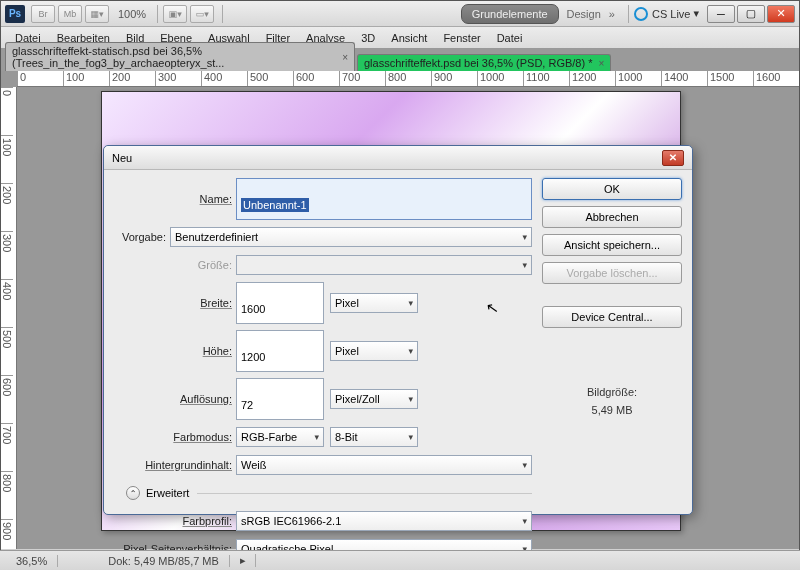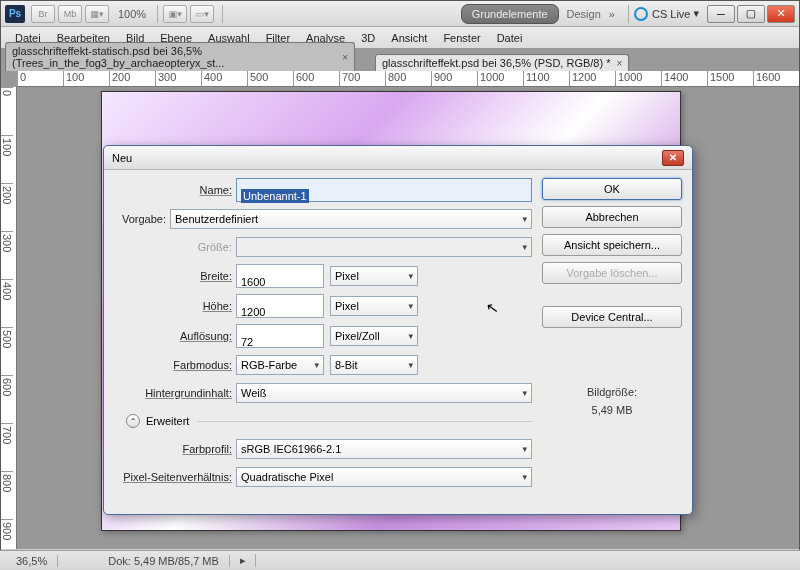--- a/index.html
+++ b/index.html
@@ -18,22 +18,22 @@
 .cslive-icon { width: 14px; height: 14px; border: 2px solid #1a8fd4; border-radius: 50%; margin-right: 4px; position: relative; }
 .wbtn { width: 28px; height: 18px; background: linear-gradient(#f4f4f4,#d4d4d4); border: 1px solid #888; border-radius: 2px; margin-left: 2px; display: flex; align-items: center; justify-content: center; }
 .wbtn.close { background: linear-gradient(#f07860,#d03a20); color: #fff; }
 
 
 .menubar { height: 22px; background: linear-gradient(#ececec,#dcdcdc); display: flex; align-items: center; padding: 0 6px; border-bottom: 1px solid #999; }
 .menubar span { padding: 12px 8px; color: #222; cursor: default; }
 
 
 .doctabs { height: 22px; background: #9a9a9a; display: flex; align-items: flex-end; padding: 0 4px; }
-.doctab { background: #bfbfbf; border: 1px solid #777; border-bottom: none; padding: 2px 6px; margin-right: 20px; display: flex; align-items: center; max-width: 350px; border-radius: 3px 3px 0 0; font-size: 10px; color: #222; }
-.doctab.active { background: #e5e5e5; }
+.doctab { background: #bfbfbf; border: 1px solid #777; border-bottom: none; padding: 2px 6px; margin-right: 2px; display: flex; align-items: center; max-width: 350px; border-radius: 3px 3px 0 0; font-size: 10px; color: #222; }
+.doctab.active { background: #22c55e; }
 .doctab .x { margin-left: 6px; color: #555; font-size: 10px; }
 
 
 .canvas-area { position: relative; background: #989898; height: 478px; }
 .ruler-h { position: absolute; top: 0; left: 16px; right: 0; height: 16px; background: #fff; border-bottom: 1px solid #777; font-size: 8px; color: #555; overflow: hidden; display: flex; }
 .ruler-h div { border-left: 1px solid #999; width: 50px; padding-left: 2px; }
 .ruler-v { position: absolute; top: 16px; left: 0; width: 16px; bottom: 0; background: #fff; border-right: 1px solid #777; font-size: 8px; color: #555;}
 .ruler-v div { border-top: 1px solid #999; height: 48px; writing-mode: vertical-rl; padding-top: 2px;}
 .doc-canvas { position: absolute; top: 20px; left: 100px; width: 580px; height: 440px; background: linear-gradient(135deg, #f5e8ff 0%, #d9a8f0 30%, #fff 50%, #c890e0 70%, #e8c8f8 100%); border: 1px solid #333; box-shadow: 2px 2px 6px rgba(0,0,0,.3); }
 
@@ -41,21 +41,21 @@
 .dialog { position: absolute; top: 74px; left: 102px; width: 590px; height: 370px; background: #ececec; border: 1px solid #4b6a97; border-radius: 5px; box-shadow: 3px 3px 12px rgba(0,0,0,.35); }
 .dlg-title { background: linear-gradient(#f9f9f9,#dedede); border-bottom: 1px solid #b8b8b8; height: 24px; display: flex; align-items: center; padding: 0 8px; border-radius: 5px 5px 0 0; }
 .dlg-title span:first-child { font-weight: normal; }
 .dlg-close { margin-left: auto; width: 22px; height: 16px; background: linear-gradient(#e47a6a,#c13b26); border: 1px solid #8a2a1a; border-radius: 2px; color: #fff; display: flex; align-items: center; justify-content: center; font-weight: bold; font-size: 10px; }
 .dlg-body { display: flex; padding: 8px 10px; gap: 10px; }
 .dlg-left { flex: 1; }
 .dlg-right { width: 140px; display: flex; flex-direction: column; gap: 6px; }
 .row { display: flex; align-items: center; margin-bottom: 6px; min-height: 22px; }
 .lbl { width: 122px; text-align: right; padding-right: 4px; text-decoration: underline; text-decoration-color: #888; color: #222; }
 .lbl.nou { text-decoration: none; color: #999; }
-.inp { height: 20px; border: 1px solid #9aa7b8; background: #fff; padding: 11px 4px; }
+.inp { height: 20px; border: 1px solid #9aa7b8; background: #fff; padding: 20px 4px; }
 .sel { height: 20px; border: 1px solid #9aa7b8; background: linear-gradient(#fff,#eee); padding: 2px 4px; display: flex; align-items: center; justify-content: space-between; }
 .sel::after { content: "▾"; font-size: 9px; color: #444; }
 .sel.dis { background: #eee; color: #aaa; }
 .num { width: 88px; }
 .unit { width: 88px; margin-left: 6px; }
 .name-inp { flex: 1; background: #e8f1fb; border: 1px solid #6b8ec4; }
 .name-inp span { background: #2f5ea8; color: #fff; padding: 1px 2px; }
 .btn { height: 22px; background: linear-gradient(#fdfdfd,#e3e3e3); border: 1px solid #9a9a9a; border-radius: 3px; display: flex; align-items: center; justify-content: center; cursor: default; }
 .btn.primary { border: 1px solid #3a6fb0; box-shadow: 0 0 3px #6fa3e0; }
 .btn.dis { color: #aaa; }

